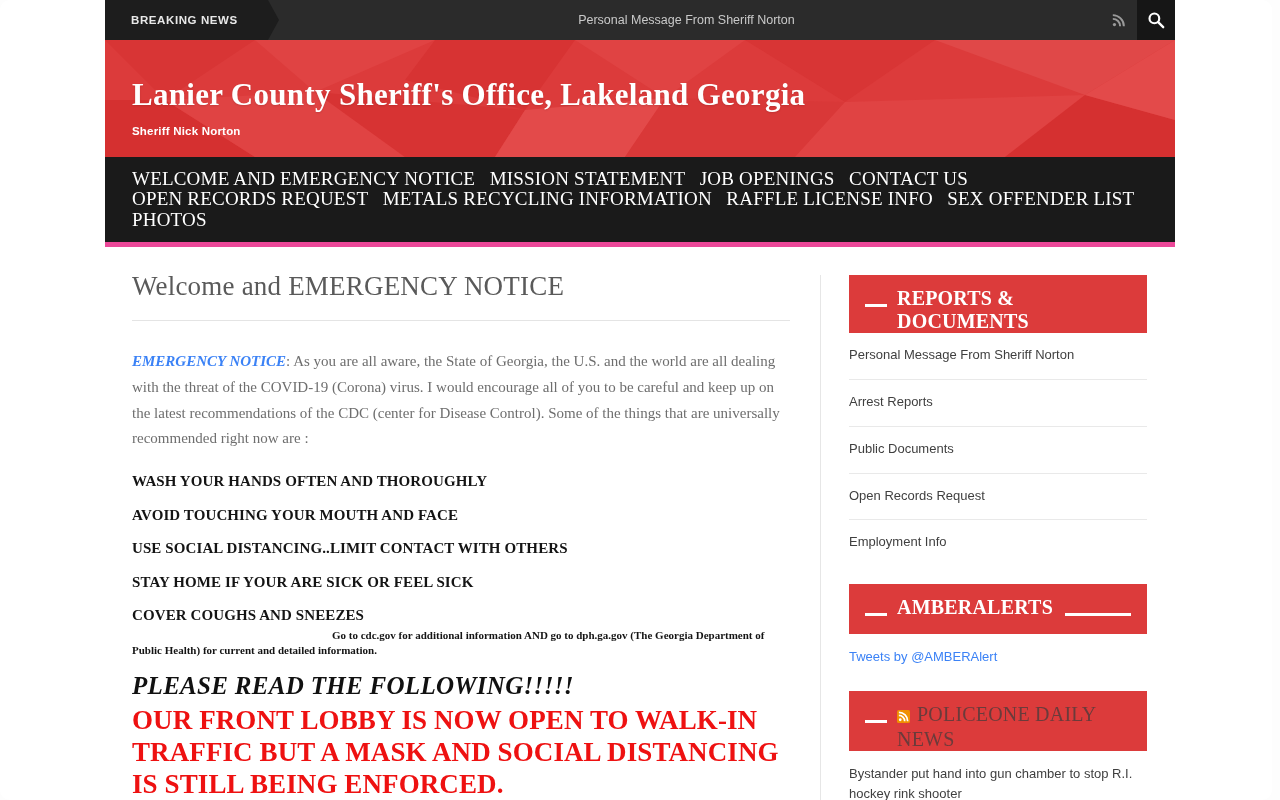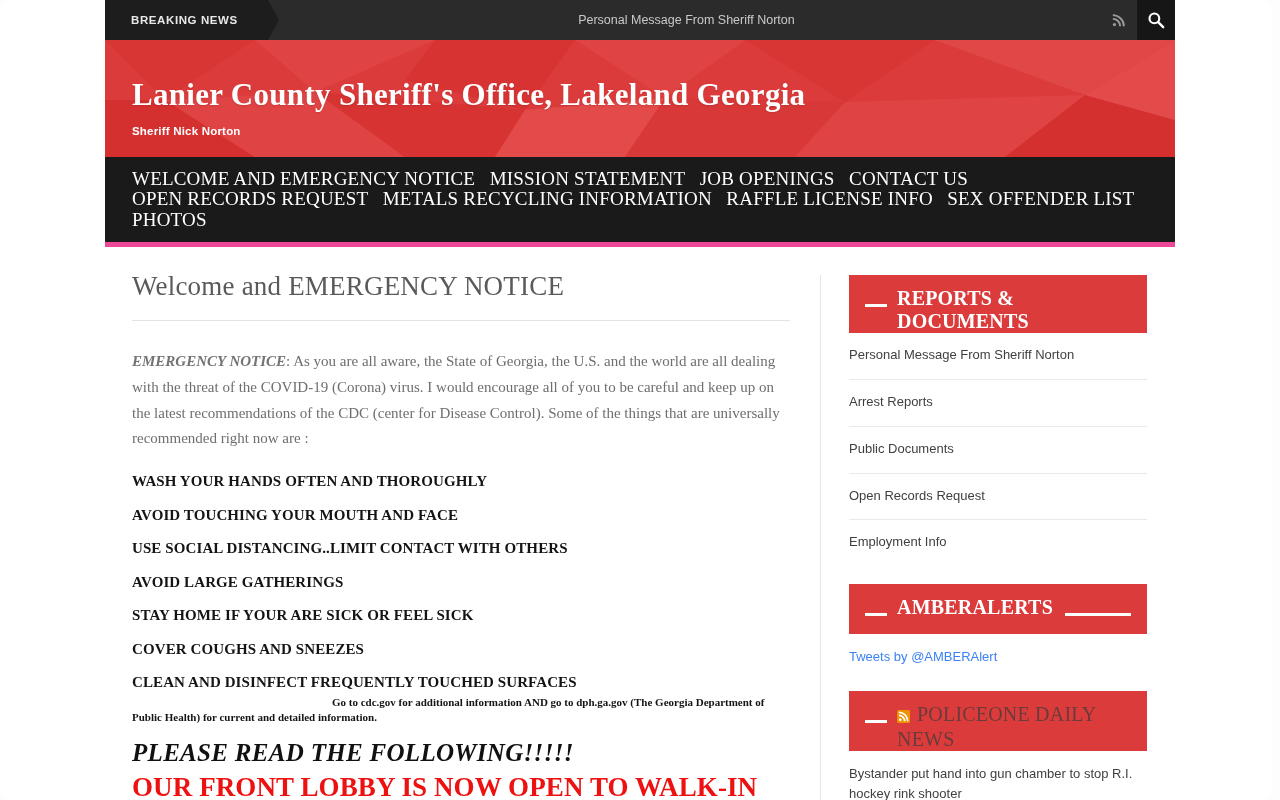--- a/index.html
+++ b/index.html
@@ -189,21 +189,21 @@
   }
 
   .intro {
     margin-top: 28px;
     color: #6e6e6e;
     font-family: "Liberation Serif", serif;
     font-size: 15px;
     line-height: 1.72;
   }
   .intro .notice-lead {
-    color: #737373;
+    color: #3b82f6;
     font-weight: bold;
     font-style: italic;
   }
 
   .checklist { margin-top: 20px; }
   .checklist p {
     color: #141414;
     font-family: "Liberation Serif", serif;
     font-size: 15px;
     font-weight: bold;
@@ -387,24 +387,22 @@
 
       <main class="content">
         <h1 class="entry-title">Welcome and EMERGENCY NOTICE</h1>
 
         <p class="intro"><span class="notice-lead">EMERGENCY NOTICE</span><span>: As you are all aware, the State of Georgia, the U.S. and the world are all dealing with the threat of the COVID-19 (Corona) virus. I would encourage all of you to be careful and keep up on the latest recommendations of the CDC (center for Disease Control). Some of the things that are universally recommended right now are :</span></p>
 
         <div class="checklist">
           <p>WASH YOUR HANDS OFTEN AND THOROUGHLY</p>
           <p>AVOID TOUCHING YOUR MOUTH AND FACE</p>
           <p>USE SOCIAL DISTANCING..LIMIT CONTACT WITH OTHERS</p>
-          <p>AVOID LARGE GATHERINGS</p>
           <p>STAY HOME IF YOUR ARE SICK OR FEEL SICK</p>
           <p>COVER COUGHS AND SNEEZES</p>
-          <p>CLEAN AND DISINFECT FREQUENTLY TOUCHED SURFACES</p>
         </div>
 
         <p class="cdc-note">Go to cdc.gov for additional information AND go to dph.ga.gov (The Georgia Department of Public Health) for current and detailed information.</p>
 
         <p class="read-following">PLEASE READ THE FOLLOWING!!!!!</p>
 
         <p class="lobby-notice">OUR FRONT LOBBY IS NOW OPEN TO WALK-IN TRAFFIC BUT A MASK AND SOCIAL DISTANCING IS STILL BEING ENFORCED.</p>
       </main>
 
       <div class="col-divider"></div>

